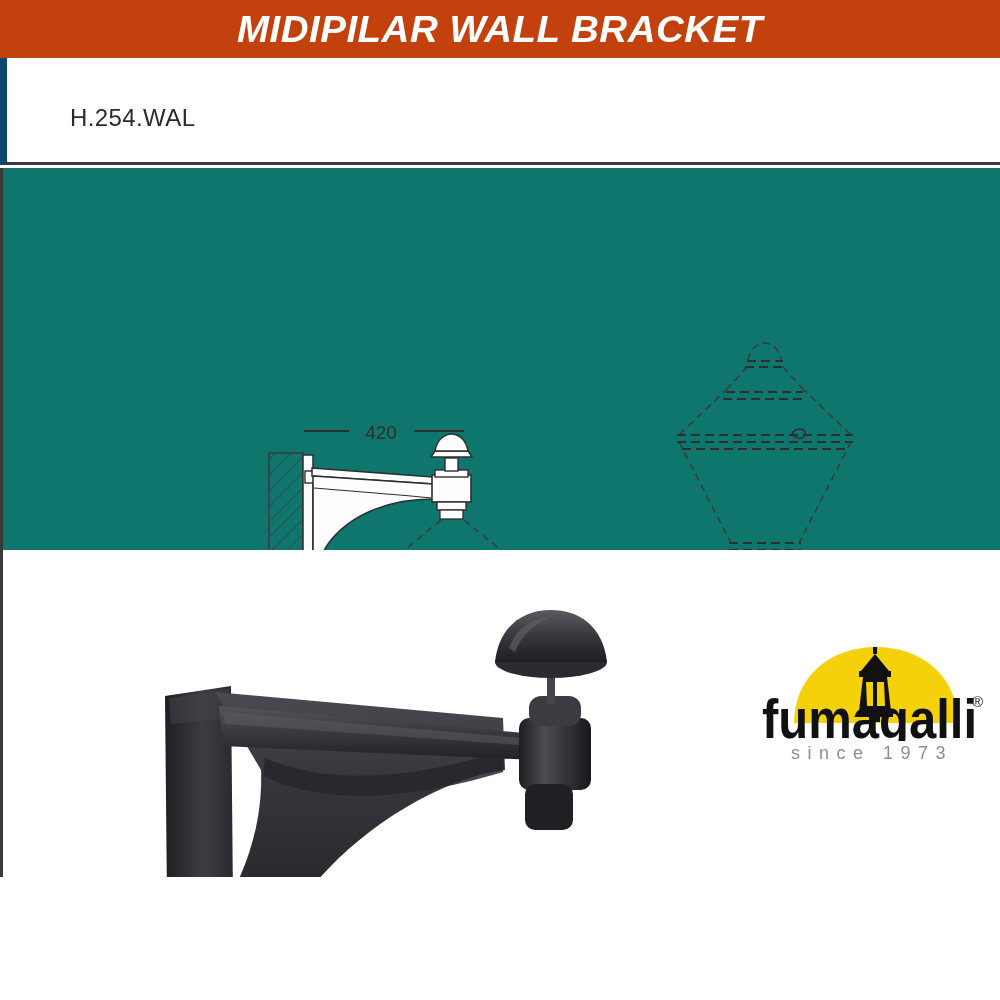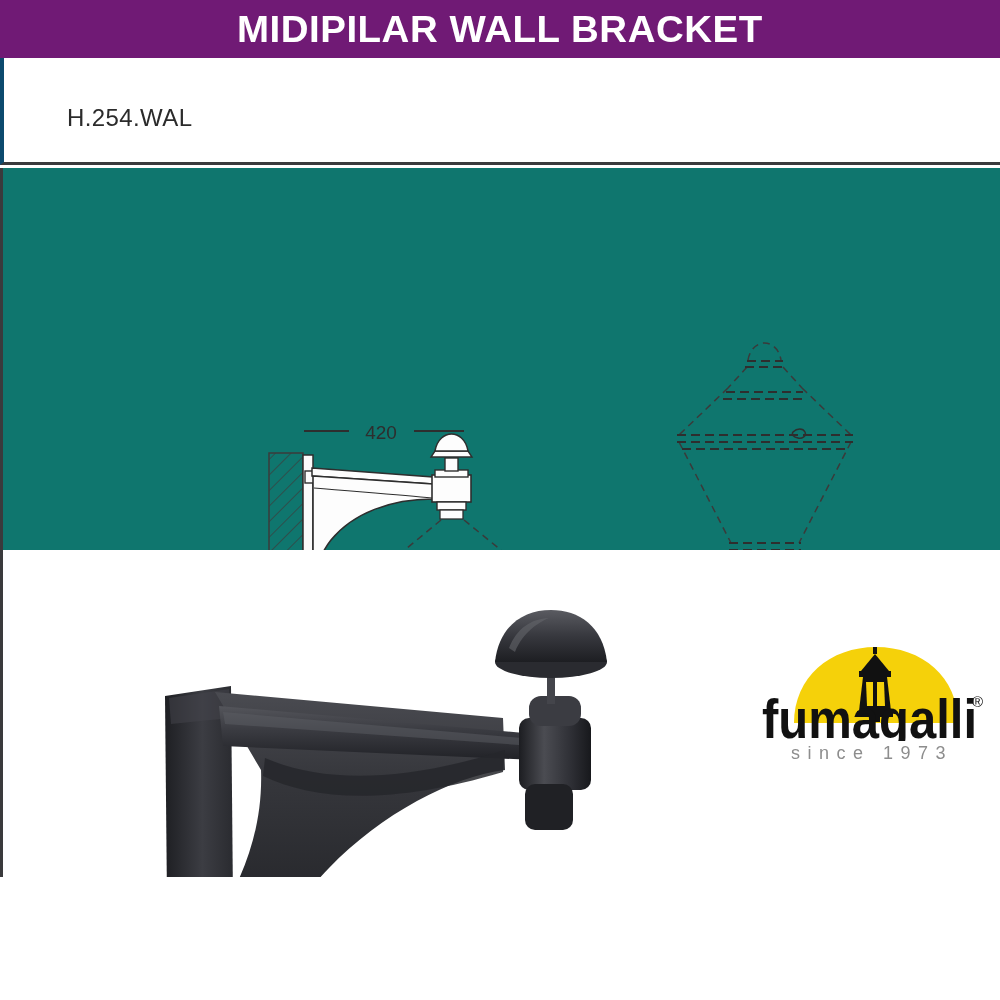--- a/index.html
+++ b/index.html
@@ -15,25 +15,26 @@
     position: relative;
   }
 
   
   .header-bar {
     position: absolute;
     left: 0;
     top: 0;
     width: 1000px;
     height: 58px;
-    background: #701a75;
+    background: #c2410c;
     display: flex;
     align-items: center;
     justify-content: center;
     box-sizing: border-box;
+    font-style: italic;
   }
   .header-title {
     color: #ffffff;
     font-family: "Liberation Sans", sans-serif;
     font-weight: bold;
     font-size: 37px;
     letter-spacing: 0.5px;
     line-height: 1;
     white-space: nowrap;
     transform: scaleX(1.04);
@@ -41,21 +42,21 @@
 
   
   .code-strip {
     position: absolute;
     left: 0;
     top: 58px;
     width: 1000px;
     height: 107px;
     background: #ffffff;
     box-sizing: border-box;
-    border-left: 4px solid #0c4a6e;
+    border-left: 7px solid #0c4a6e;
     border-bottom: 3px solid #3a3a3c;
   }
   .code-text {
     position: absolute;
     left: 63px;
     top: 46px;
     font-size: 24px;
     color: #2b2b2b;
     letter-spacing: 0.4px;
     font-family: "Liberation Sans", sans-serif;

